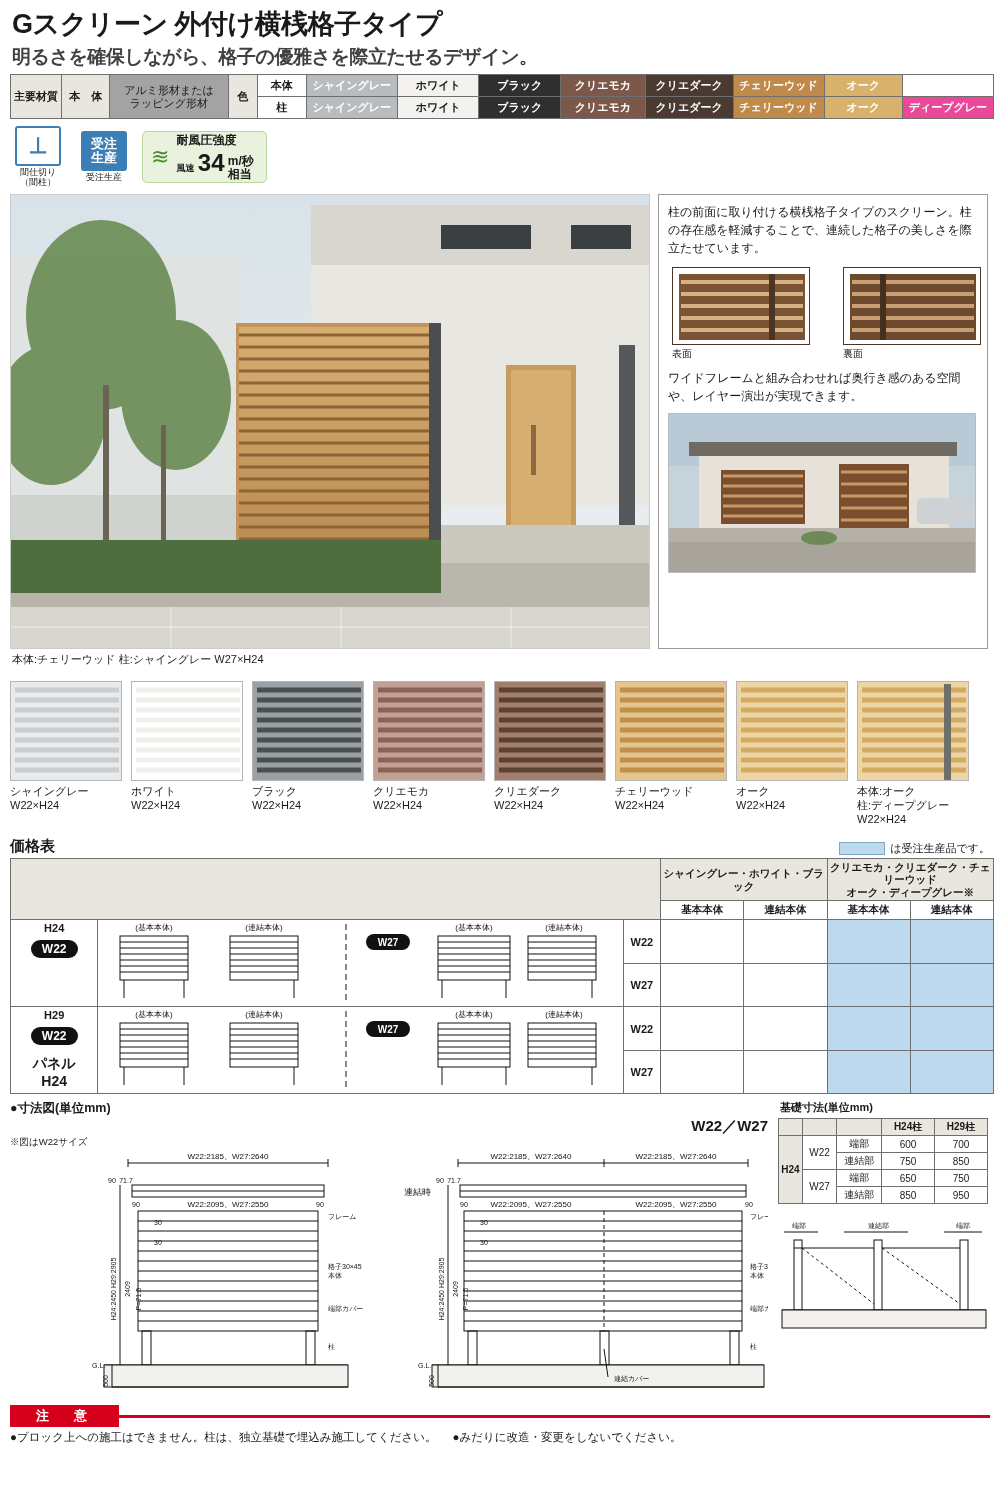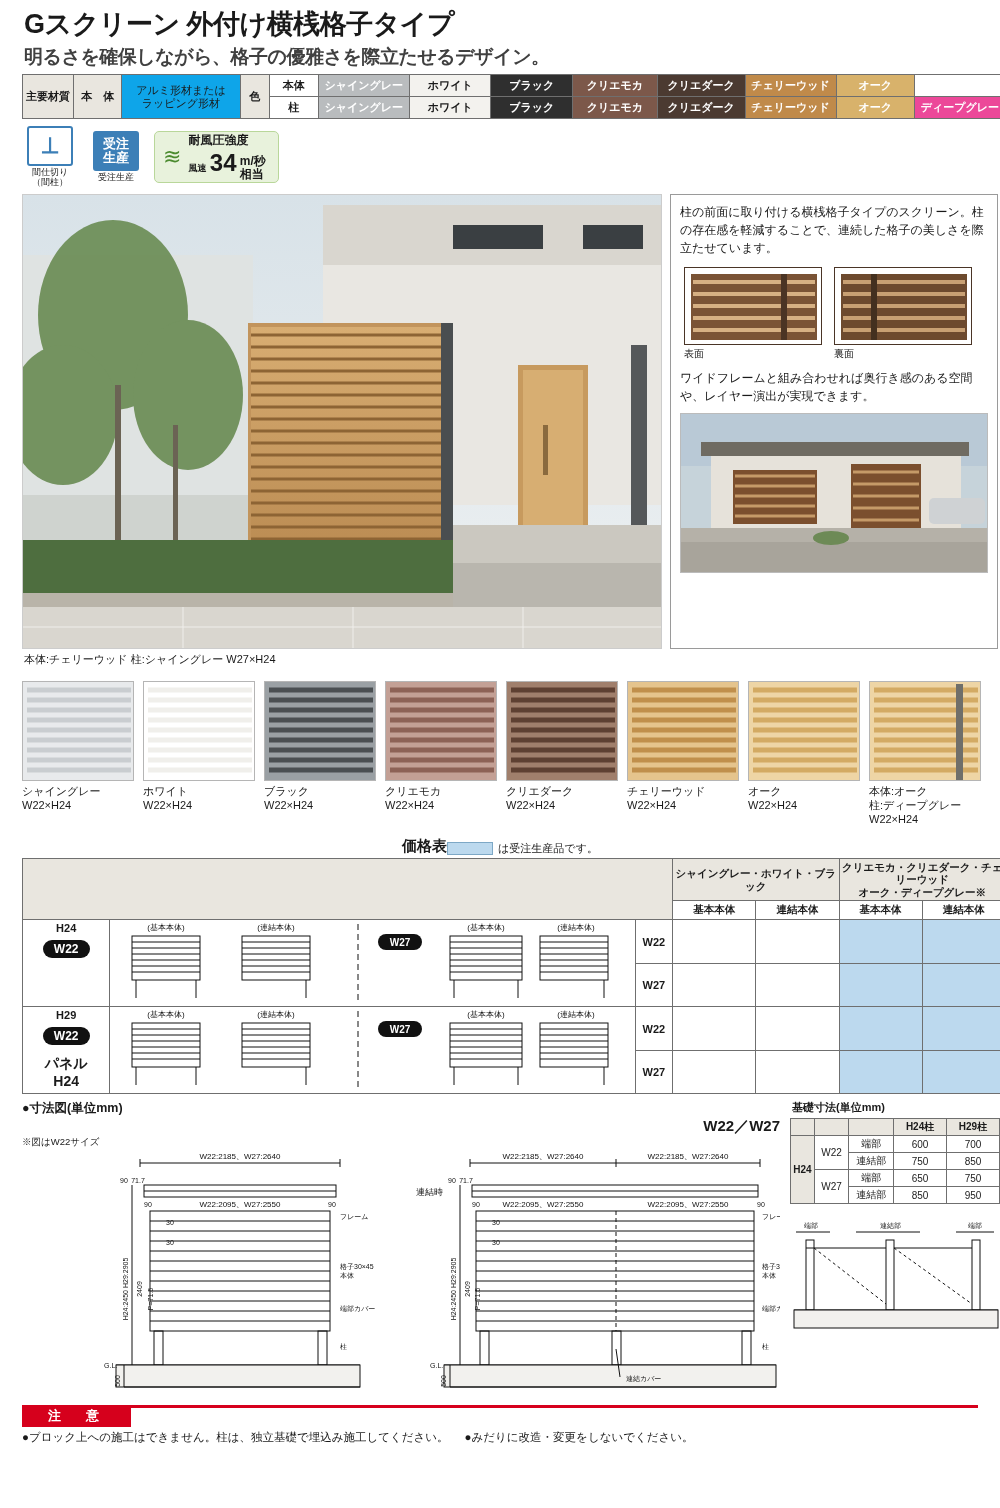--- a/index.html
+++ b/index.html
@@ -3,40 +3,40 @@
 <meta charset="utf-8">
 <style>
   * { box-sizing: border-box; }
   html, body { margin:0; padding:0; }
   body {
     width:1000px; height:1508px; position:relative;
     font-family:"Liberation Sans", sans-serif;
     background:#ffffff; color:#1a1a1a;
     font-size:12px;
   }
-  .page { position:relative; width:1000px; height:1508px; padding:0 20px; }
+  .page { position:relative; width:1000px; height:1508px; padding:0 8px; }
 
   
   .title {
     font-size:27px; font-weight:bold; letter-spacing:-0.5px;
     padding:6px 0 2px 4px;
   }
   .subtitle {
     font-size:19px; font-weight:bold; color:#404040; letter-spacing:-0.5px;
     padding:0 0 4px 4px;
   }
 
   
   .spec-table { width:984px; border-collapse:collapse; margin-left:2px; }
   .spec-table td {
     border:1px solid #6f6f6f; font-size:11px; text-align:center;
     padding:3px 2px; height:20px; white-space:nowrap;
   }
   .spec-head { background:#e9e6df; font-weight:bold; width:52px; }
-  .spec-mat { background:#0ea5e9; width:128px; font-size:10.5px; line-height:1.15; }
+  .spec-mat { background:#a3a3a3; width:128px; font-size:10.5px; line-height:1.15; }
   .c-label { background:#e9e6df; font-weight:bold; width:34px; }
   .c-sub { background:#ffffff; font-weight:bold; width:58px; }
   .sw { width:94px; font-size:11px; font-weight:bold; }
 
   
   .badges { display:flex; align-items:center; gap:10px; margin:7px 0 6px 2px; }
   .badge-icon {
     width:56px; text-align:center; font-size:9px; line-height:1.1;
   }
   .badge-icon .box {
@@ -62,35 +62,35 @@
     background:linear-gradient(180deg,#cfd9e0 0%,#e6ebee 38%,#d8d5cc 60%,#cfcdc6 100%);
     border:1px solid #ccc;
   }
   .hero-caption { font-size:11px; margin:3px 0 6px 2px; }
 
   .hero-side { width:330px; }
   .side-box {
     border:1px solid #9a9a9a; padding:8px 9px; height:455px;
   }
   .side-text { font-size:12px; line-height:1.5; }
-  .fin-row { display:flex; gap:12px; margin:10px 0 2px 4px; }
+  .fin-row { display:flex; gap:33px; margin:10px 0 2px 4px; }
   .fin { width:138px; }
   .fin-img { width:138px; height:78px; background:#5e4634; position:relative; overflow:hidden; border:1px solid #4a3527;}
   .fin-cap { font-size:10px; text-align:left; margin-top:2px; }
   .side-photo { width:308px; height:160px; margin-top:8px; overflow:hidden;
     background:linear-gradient(180deg,#b9cbd8 0%,#cfd9dd 40%,#9c8d7c 62%,#b7b2a8 100%); border:1px solid #bbb;}
 
   
   .gallery { display:flex; gap:9px; margin:8px 0 0 2px; }
   .g-item { width:112px; }
   .g-img { width:112px; height:100px; border:1px solid #b5b5b5; overflow:hidden; position:relative;}
   .g-cap { font-size:11px; line-height:1.3; margin-top:3px; }
 
   
-  .price-head { display:flex; align-items:flex-end; justify-content:center; margin:10px 2px 2px; }
+  .price-head { display:flex; align-items:flex-end; justify-content:space-between; margin:10px 2px 2px; }
   .price-title { font-size:15px; font-weight:bold; }
   .legend { font-size:11px; display:flex; align-items:center; gap:5px; }
   .legend .chip { width:46px; height:13px; background:#bcd9ee; border:1px solid #7da8c6; display:inline-block;}
 
   .ptable { width:984px; border-collapse:collapse; margin-left:2px; }
   .ptable td, .ptable th {
     border:1px solid #6f6f6f; font-size:11px; text-align:center; padding:2px;
   }
   .ptable .grp { background:#e9e6df; font-weight:bold; font-size:10.5px; line-height:1.2; }
   .ptable .sub { background:#ffffff; font-weight:bold; font-size:10.5px; }
@@ -111,21 +111,21 @@
   .dim-right { width:214px; }
   .dim-title { font-size:12.5px; font-weight:bold; margin:2px 0 0 2px;}
   .dim-sub { font-size:15px; font-weight:bold; margin-left:2px;text-align:right;}
   .dim-note { font-size:9.5px; margin-left:2px; }
 
   .btable { width:210px; border-collapse:collapse; }
   .btable td { border:1px solid #6f6f6f; font-size:10px; text-align:center; padding:1px 2px; height:15px;}
   .btable .h { background:#e9e6df; font-weight:bold; }
 
   
-  .caution-bar { display:flex; align-items:flex-start; gap:0; margin:6px 2px 0; }
+  .caution-bar { display:flex; align-items:center; gap:0; margin:6px 2px 0; }
   .caution-label {
     background:#d6001c; color:#fff; font-size:13px; font-weight:bold;
     padding:2px 26px; letter-spacing:6px;
   }
   .caution-line { flex:1; height:3px; background:#d6001c; }
   .caution-text { font-size:11.5px; margin:3px 2px 0; }
   svg { display:block; }
 </style>
 </head>
 <body>

